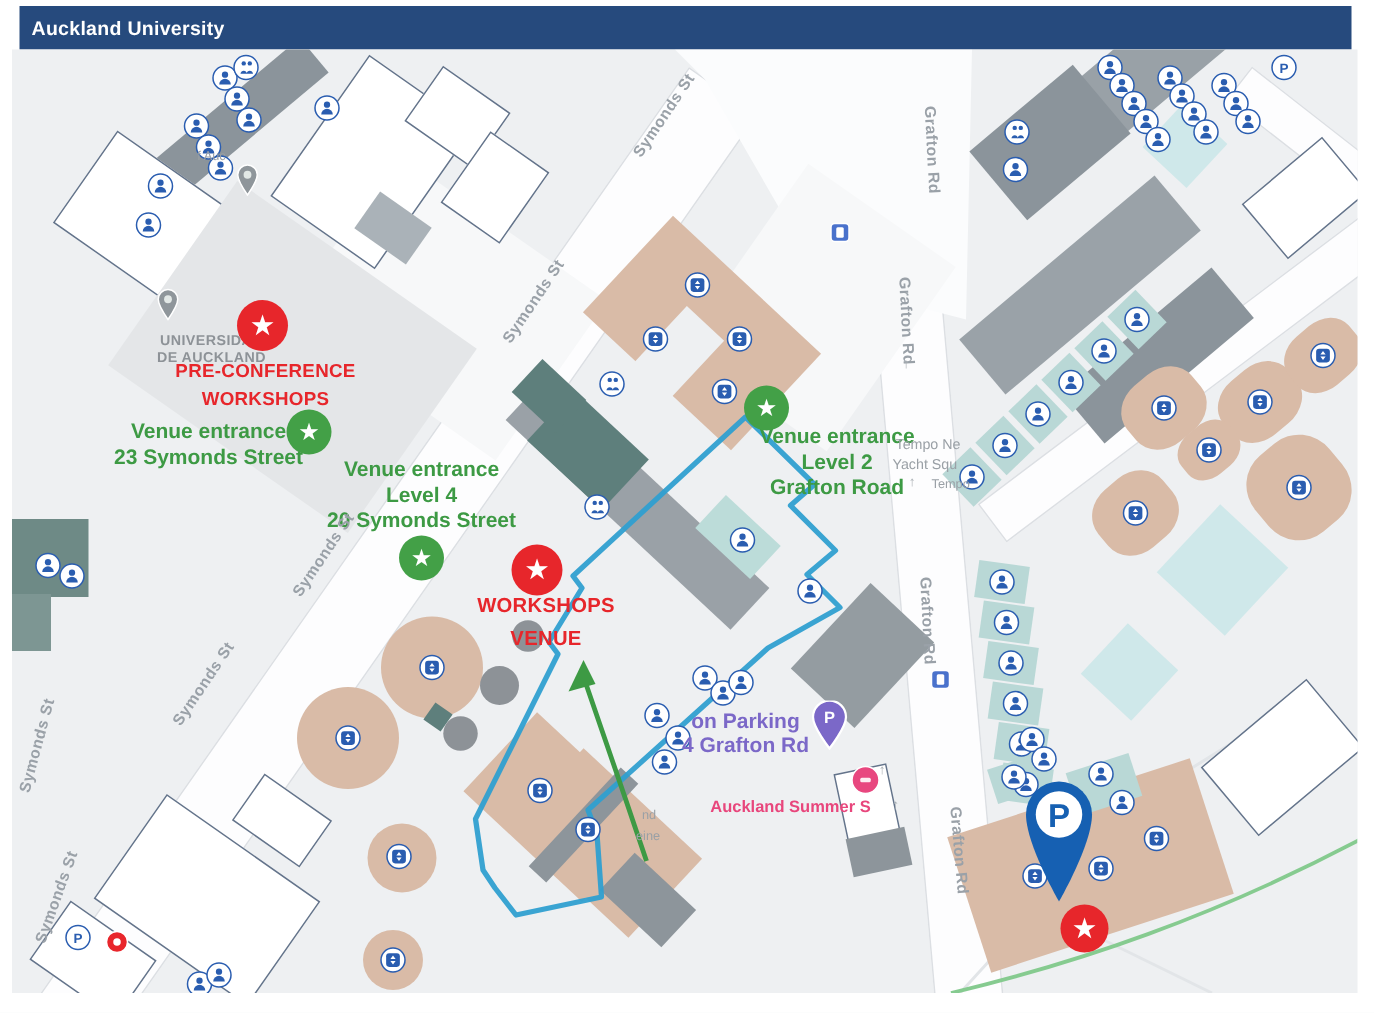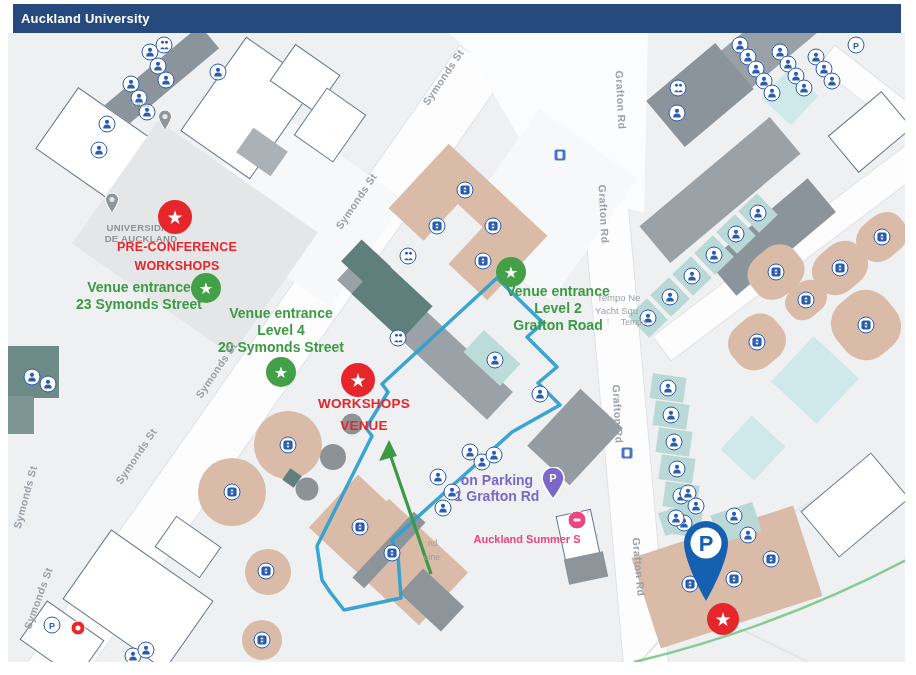--- a/index.html
+++ b/index.html
@@ -642,21 +642,21 @@
     <div>Level 2</div>
     <div>Grafton Road</div>
   </div>
 
   <span class="tl frag" style="left:597px;top:297px;font-size:9.5px">Tempo Ne</span>
   <span class="tl frag" style="left:595px;top:310px;font-size:9.5px">Yacht Squ</span>
   <span class="tl frag" style="left:621px;top:322px">Tempo</span>
 
   <div class="lbl purple" style="left:497px;top:488px">
     <div>on Parking</div>
-    <div>1 Grafton Rd</div>
+    <div>4 Grafton Rd</div>
   </div>
 
   <div class="lbl pink" style="left:527px;top:539px">Auckland Summer S</div>
 
 
 
   <span class="tl frag" style="left:428px;top:543px">nd</span>
   <span class="tl frag" style="left:424px;top:557px">eine</span>
 
   <span class="street-lbl" style="left:443px;top:77px;transform:translate(-50%,-50%) rotate(-56deg)">Symonds St</span>

